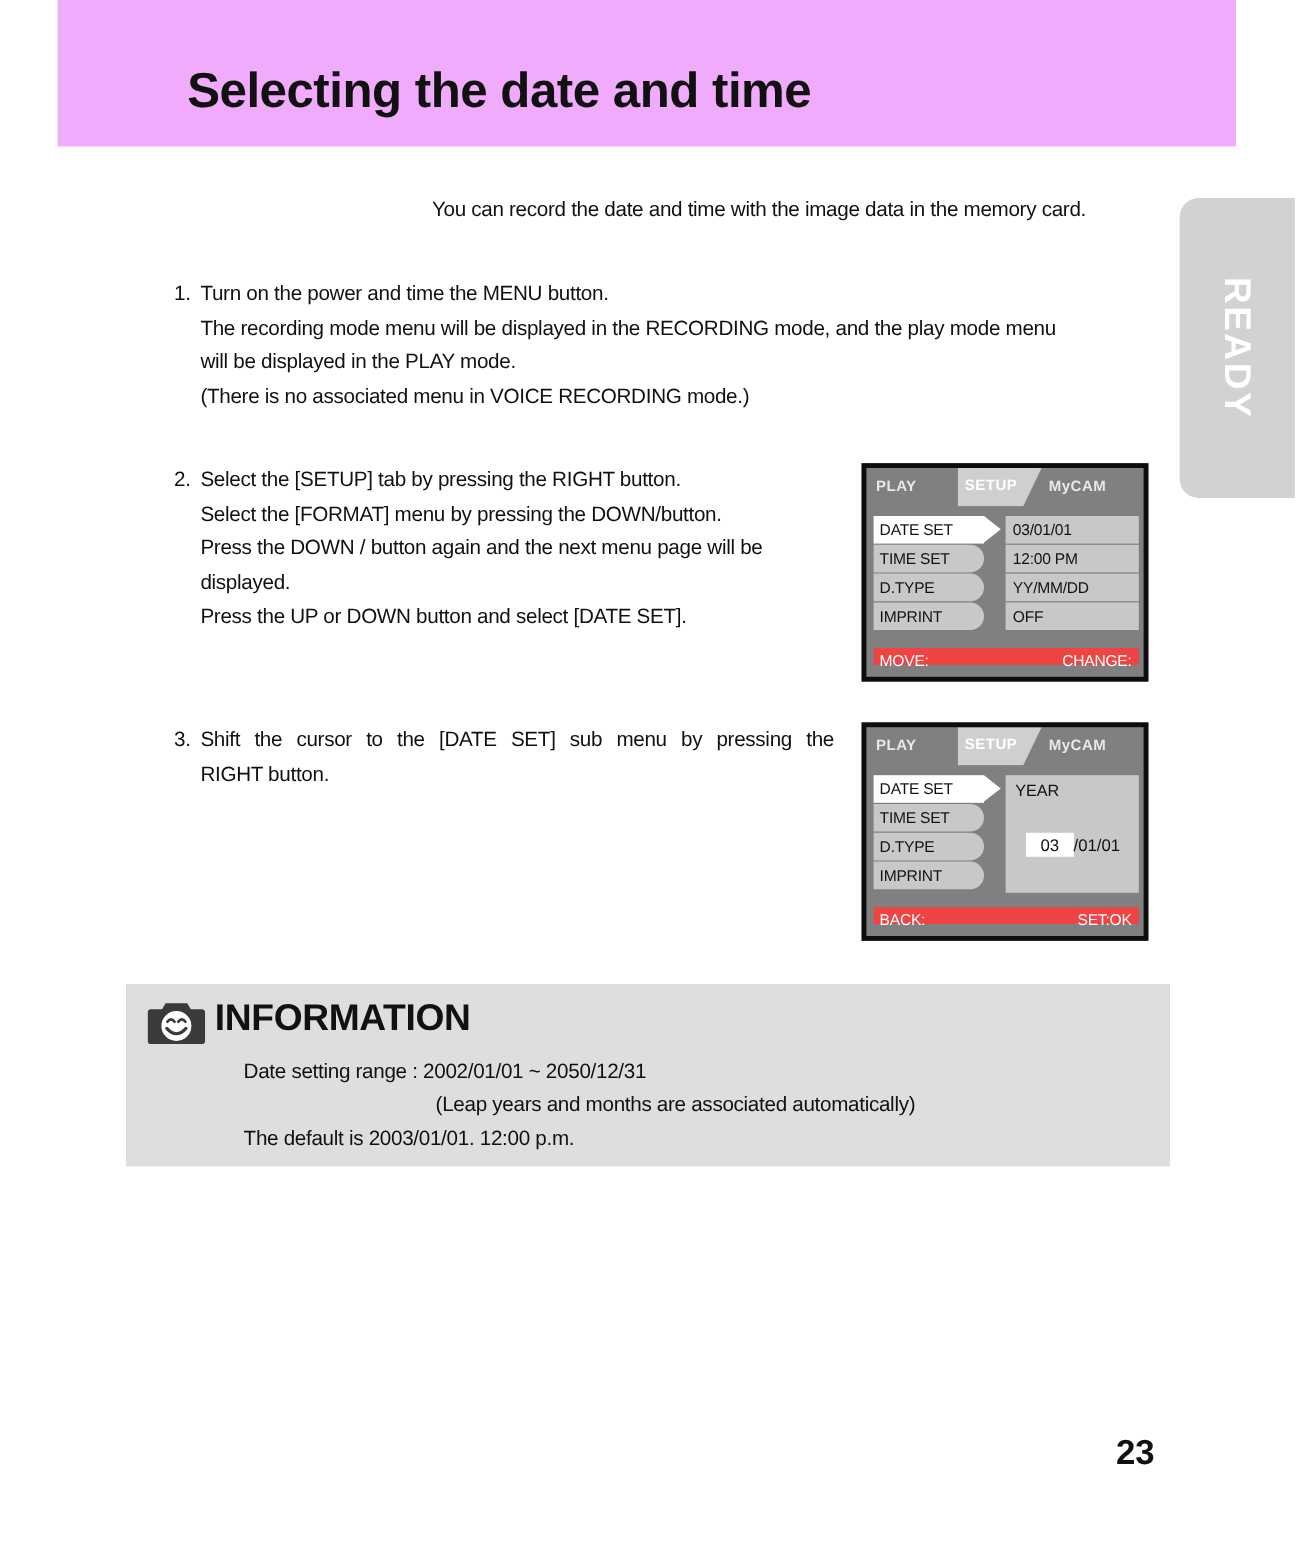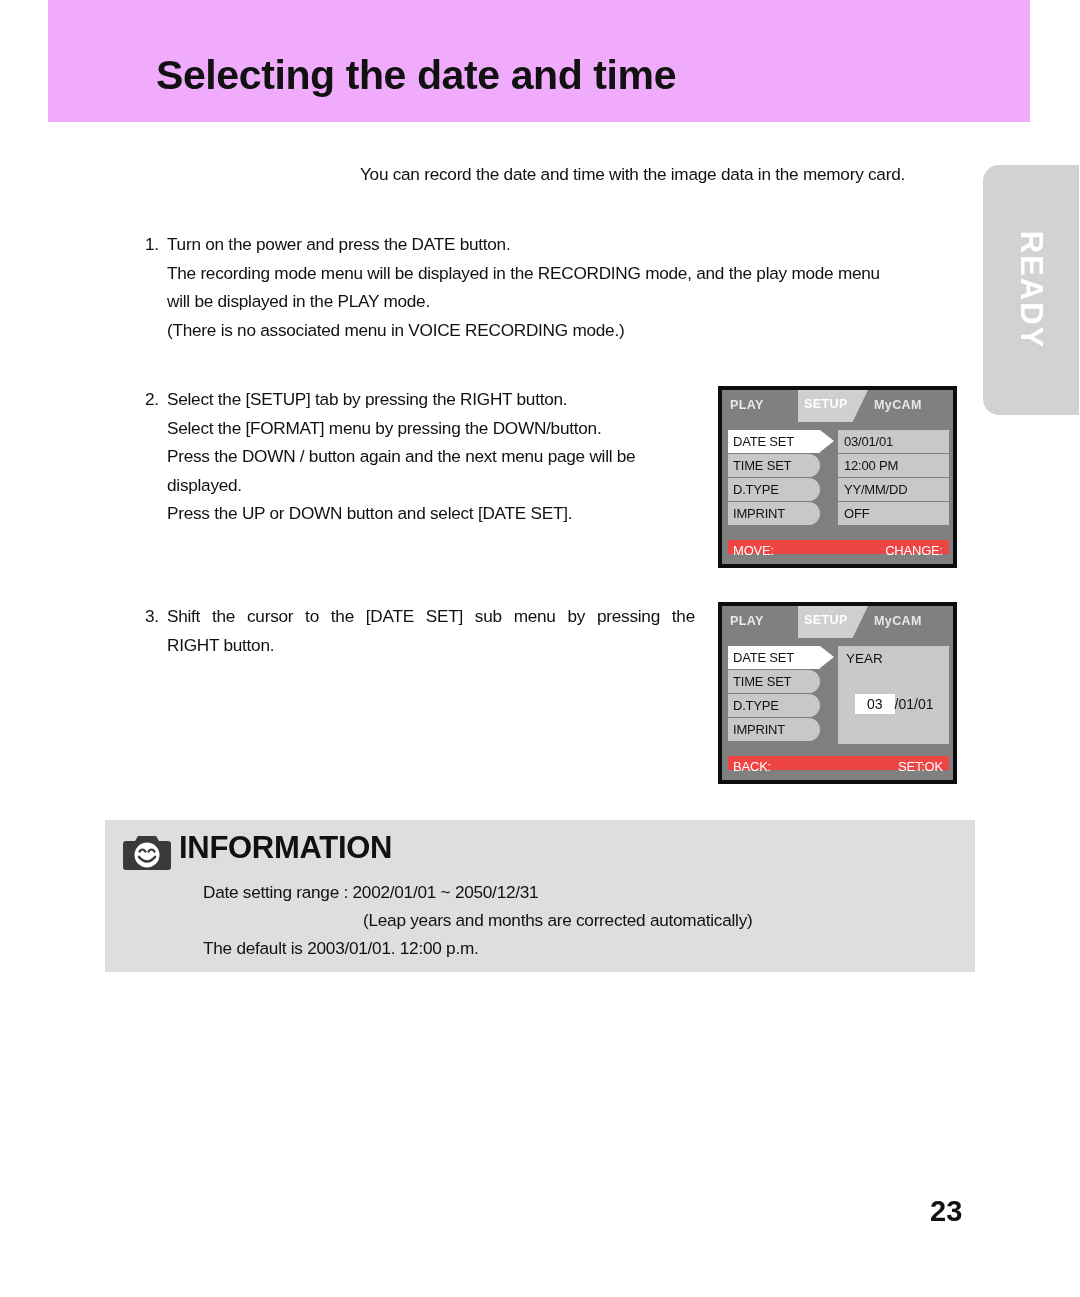--- a/index.html
+++ b/index.html
@@ -300,21 +300,21 @@
 
 <div id="ready-tab">
   <div id="ready-tab-label">READY</div>
 </div>
 
 <div class="body-text" id="intro-line">You can record the date and time with the image data in the memory card.</div>
 
 <div class="body-text step" id="step-1">
   <span class="num">1.</span>
   <div class="lines">
-    <div>Turn on the power and press the DATE button.</div>
+    <div>Turn on the power and time the MENU button.</div>
     <div>The recording mode menu will be displayed in the RECORDING mode, and the play mode menu</div>
     <div>will be displayed in the PLAY mode.</div>
     <div>(There is no associated menu in VOICE RECORDING mode.)</div>
   </div>
 </div>
 
 <div class="body-text step" id="step-2">
   <span class="num">2.</span>
   <div class="lines">
     <div>Select the [SETUP] tab by pressing the RIGHT button.</div>
@@ -398,17 +398,17 @@
 <div id="info-box">
   <svg id="info-icon" viewBox="0 0 48 40">
     <path d="M15 4 h18 l3 5 h9 a3 3 0 0 1 3 3 v23 a3 3 0 0 1 -3 3 h-42 a3 3 0 0 1 -3 -3 v-23 a3 3 0 0 1 3 -3 h9 z" fill="#3a3a3a"></path>
     <circle cx="24" cy="23" r="12.5" fill="#ffffff"></circle>
     <path d="M16.5 19.5 q3 -4 6 0" stroke="#3a3a3a" stroke-width="2.2" fill="none" stroke-linecap="round"></path>
     <path d="M25.5 19.5 q3 -4 6 0" stroke="#3a3a3a" stroke-width="2.2" fill="none" stroke-linecap="round"></path>
     <path d="M16 25 q8 9 16 0" stroke="#3a3a3a" stroke-width="2.6" fill="none" stroke-linecap="round"></path>
   </svg>
   <div id="info-title">INFORMATION</div>
   <div class="info-line" id="info-line-1">Date setting range : 2002/01/01 ~ 2050/12/31</div>
-  <div class="info-line" id="info-line-2">(Leap years and months are corrected automatically)</div>
+  <div class="info-line" id="info-line-2">(Leap years and months are associated automatically)</div>
   <div class="info-line" id="info-line-3">The default is 2003/01/01. 12:00 p.m.</div>
 </div>
 
 <div id="page-number">23</div>
 
 </body></html>

